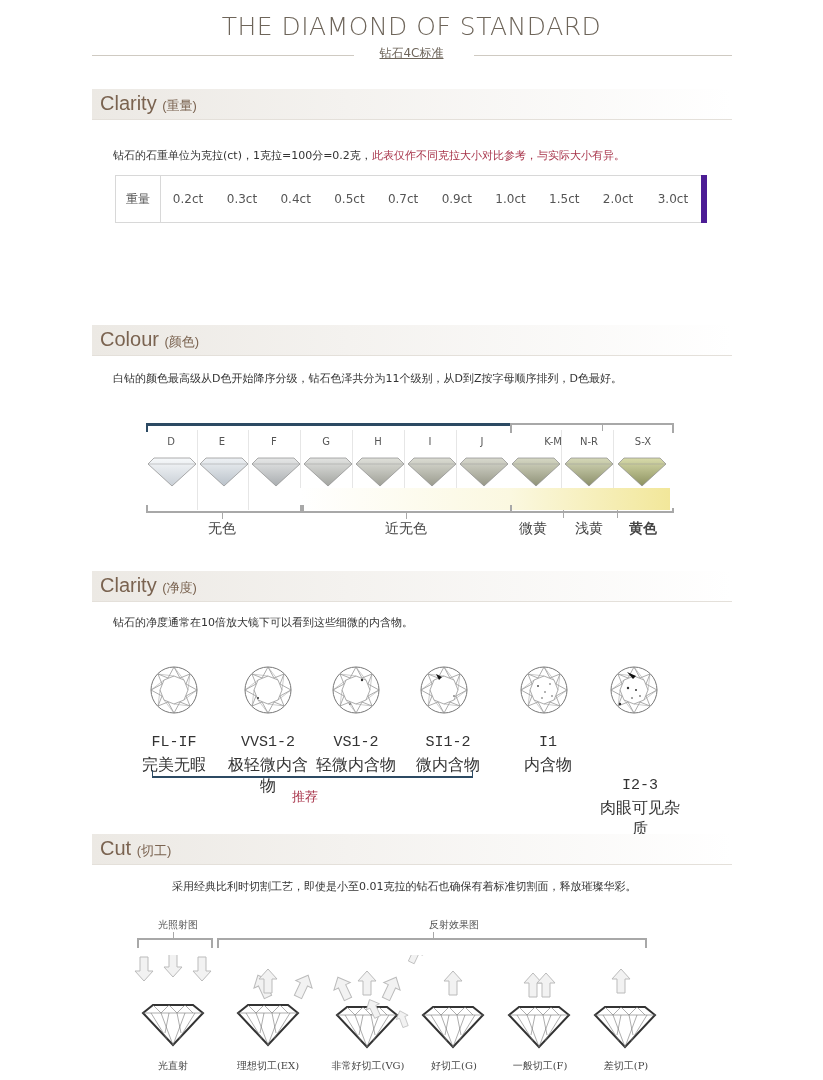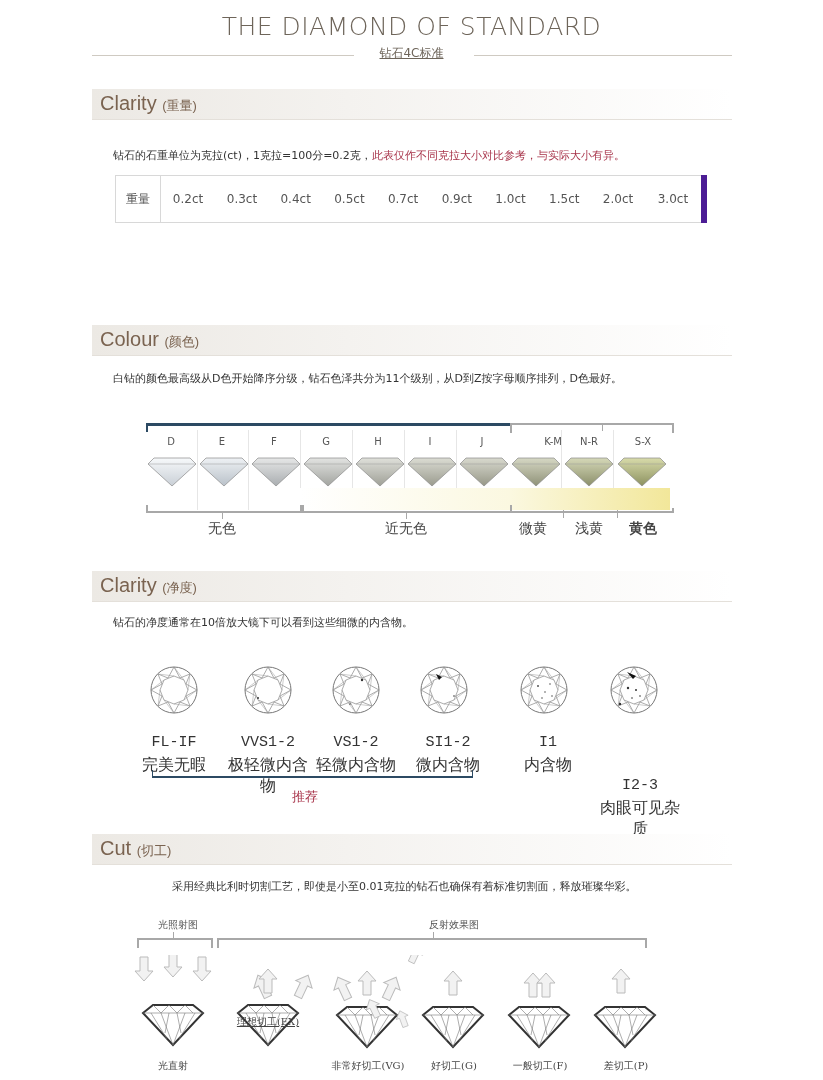--- a/index.html
+++ b/index.html
@@ -304,17 +304,17 @@
   <use href="#dia" x="409" y="60"></use>
 
   <use href="#arrUp" x="491" y="38"></use>
     <use href="#arrUp" x="530" y="40" transform="rotate(35 530 40) scale(0.7)"></use>
   <use href="#arrDn" x="472" y="76" transform="rotate(40 472 76) scale(0.6)"></use>
     <use href="#arrDn" x="518" y="76" transform="rotate(-40 518 76) scale(0.6)"></use>
   <use href="#dia" x="495" y="60"></use>
 </svg>
 
 <div class="abs cut-lbl" style="left:138px;top:1059px;width:70px;">光直射</div>
-<div class="abs cut-lbl" style="left:220px;top:1015px;width:96px;text-decoration:underline;">理想切工(EX)</div>
+<div class="abs cut-lbl" style="left:220px;top:1059px;width:96px;">理想切工(EX)</div>
 <div class="abs cut-lbl" style="left:318px;top:1059px;width:100px;">非常好切工(VG)</div>
 <div class="abs cut-lbl" style="left:414px;top:1059px;width:80px;">好切工(G)</div>
 <div class="abs cut-lbl" style="left:500px;top:1059px;width:80px;">一般切工(F)</div>
 <div class="abs cut-lbl" style="left:586px;top:1059px;width:80px;">差切工(P)</div>
 
 </body></html>

